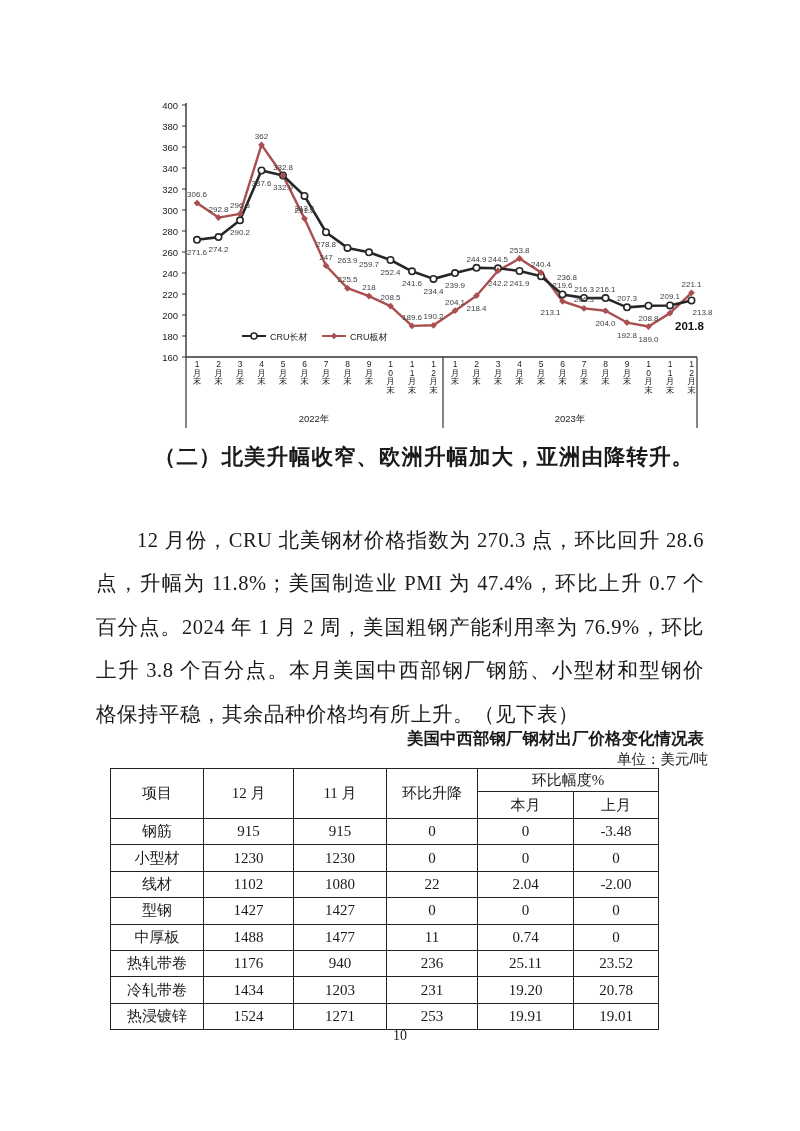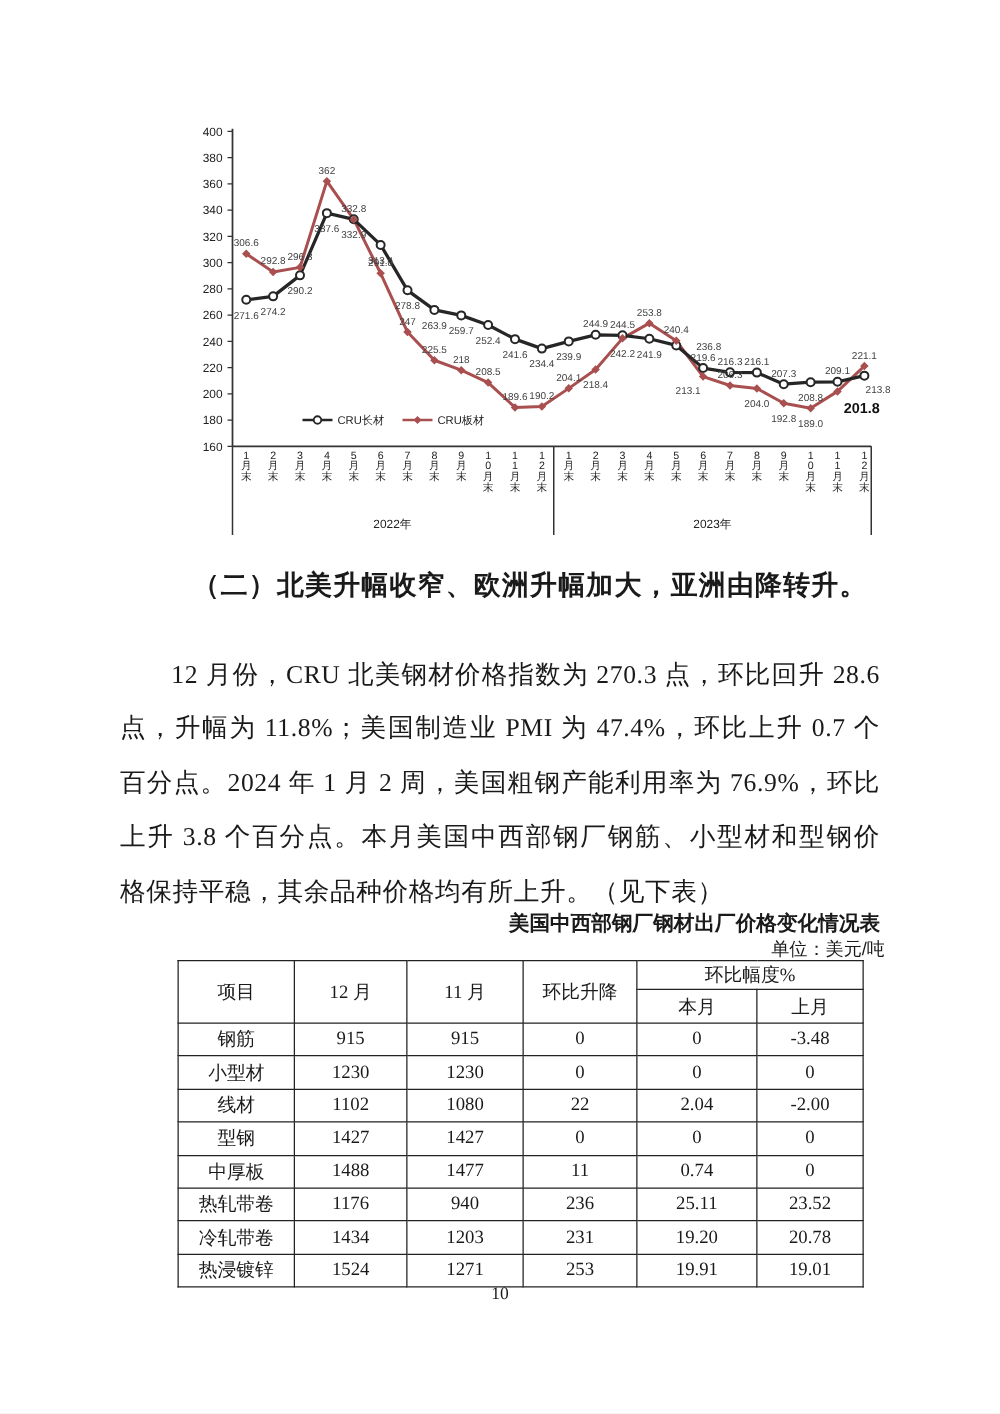--- a/index.html
+++ b/index.html
@@ -1,33 +1,33 @@
 <!DOCTYPE html>
 <html><head>
 <meta charset="utf-8">
 <style>
   html,body{margin:0;padding:0;background:#e8e8e8;}
   .page{position:relative;width:800px;height:1131px;background:#ffffff;margin:0 auto;
         font-family:"Liberation Serif",serif;color:#1a1a1a;overflow:hidden;}
   .chart-wrap{position:absolute;left:130px;top:88px;width:600px;height:345px;text-align:center;}
   .chart-wrap svg{display:block;}
   .sec-heading{position:absolute;left:96px;top:442px;width:640px;padding-left:58px;
-        font-size:21.5px;font-weight:bold;letter-spacing:1px;margin-top:11px;}
+        font-size:21.5px;font-weight:bold;letter-spacing:1px;}
   .sub-heading{position:absolute;left:96px;top:486px;width:608px;padding-left:62px;
         font-size:20.5px;letter-spacing:1px;}
   .para{position:absolute;left:96px;top:519px;width:608px;font-size:20.5px;}
   .para .pline{height:43.4px;line-height:43.4px;white-space:nowrap;letter-spacing:0.5px;font-family:Liberation Serif, serif;}
   .para .pline.just{text-align:justify;text-align-last:justify;white-space:normal;
         height:43.4px;overflow:hidden;}
   .para .pline.first{text-indent:41px;}
   .tbl-title{position:absolute;left:96px;top:728px;width:608px;text-align:right;
         font-weight:bold;font-size:16.5px;font-family:"Liberation Sans",sans-serif;}
   .tbl-unit{position:absolute;left:96px;top:750px;width:612px;text-align:right;
         font-size:14.5px;font-family:"Liberation Sans",sans-serif;}
-  table.price{position:absolute;left:142px;top:768px;width:548px;border-collapse:collapse;
+  table.price{position:absolute;left:110px;top:768px;width:548px;border-collapse:collapse;
         table-layout:fixed;font-size:15px;}
   table.price th,table.price td{border:1px solid #222;text-align:center;font-weight:normal;
         padding:0;overflow:hidden;white-space:nowrap;}
   table.price thead tr.h1 th{height:22px;}
   table.price thead tr.h2 th{height:26px;}
   table.price tbody td{height:25.4px;border-radius:12px;}
   .pagenum{position:absolute;left:0;top:1028px;width:800px;text-align:center;font-size:14px;}
 </style>
 </head>
 <body>

